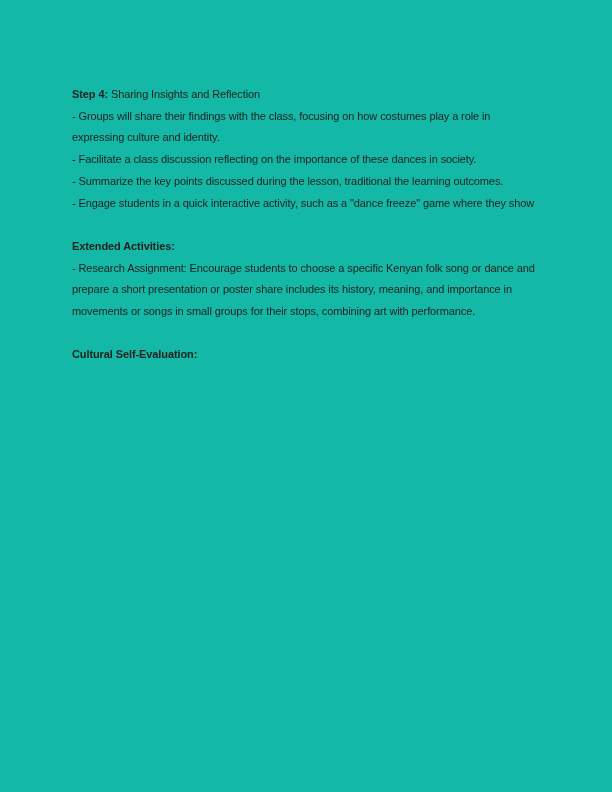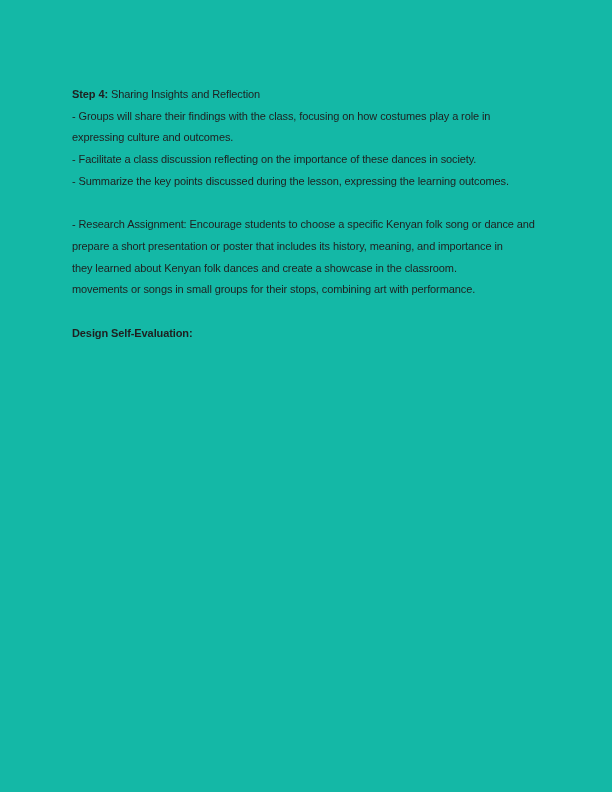--- a/index.html
+++ b/index.html
@@ -33,24 +33,25 @@
     font-weight: 700;
   }
 </style>
 </head>
 <body>
 
 <div class="page">
   <div class="text-block" id="text-block">
       <div class="line"><span class="bold">Step 4:</span><span class="regular"> Sharing Insights and Reflection</span></div>
       <div class="line"><span class="regular">- Groups will share their findings with the class, focusing on how costumes play a role in</span></div>
-      <div class="line"><span class="regular">expressing culture and outcomes.</span></div>
+      <div class="line"><span class="regular">expressing culture and identity.</span></div>
       <div class="line"><span class="regular">- Facilitate a class discussion reflecting on the importance of these dances in society.</span></div>
-      <div class="line"><span class="regular">- Summarize the key points discussed during the lesson, expressing the learning outcomes.</span></div>
+      <div class="line"><span class="regular">- Summarize the key points discussed during the lesson, traditional the learning outcomes.</span></div>
+      <div class="line"><span class="regular">- Engage students in a quick interactive activity, such as a "dance freeze" game where they show</span></div>
       <div class="line"></div>
+      <div class="line"><span class="bold">Extended Activities:</span></div>
       <div class="line"><span class="regular">- Research Assignment: Encourage students to choose a specific Kenyan folk song or dance and</span></div>
-      <div class="line"><span class="regular">prepare a short presentation or poster that includes its history, meaning, and importance in</span></div>
-      <div class="line"><span class="regular">they learned about Kenyan folk dances and create a showcase in the classroom.</span></div>
+      <div class="line"><span class="regular">prepare a short presentation or poster share includes its history, meaning, and importance in</span></div>
       <div class="line"><span class="regular">movements or songs in small groups for their stops, combining art with performance.</span></div>
       <div class="line"></div>
-      <div class="line"><span class="bold">Design Self-Evaluation:</span></div>
+      <div class="line"><span class="bold">Cultural Self-Evaluation:</span></div>
     </div>
 </div>
 
 </body></html>

